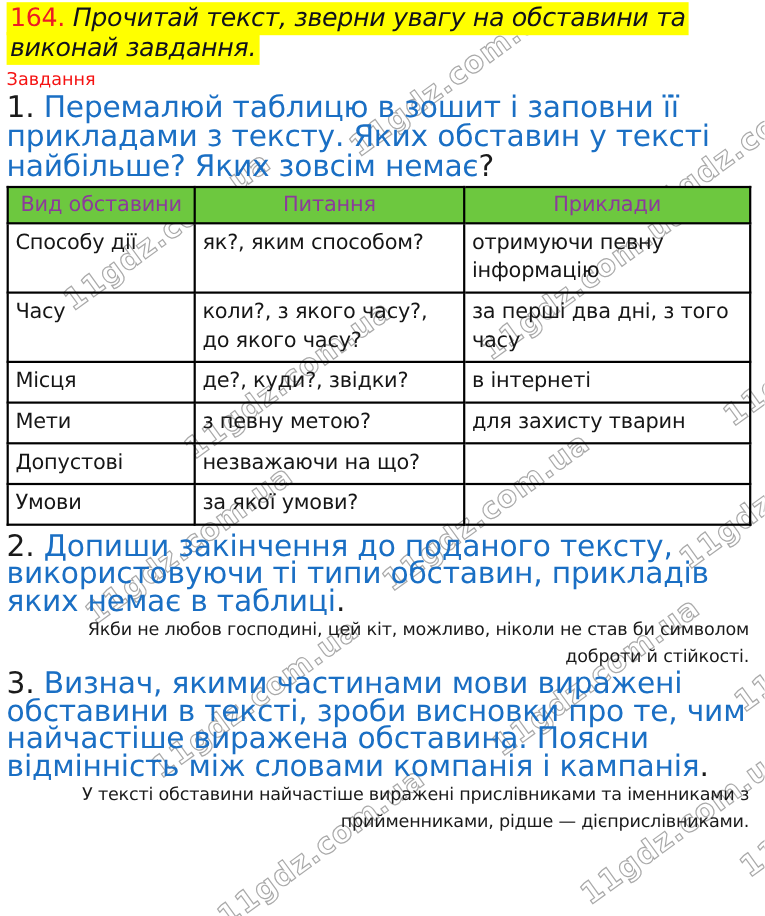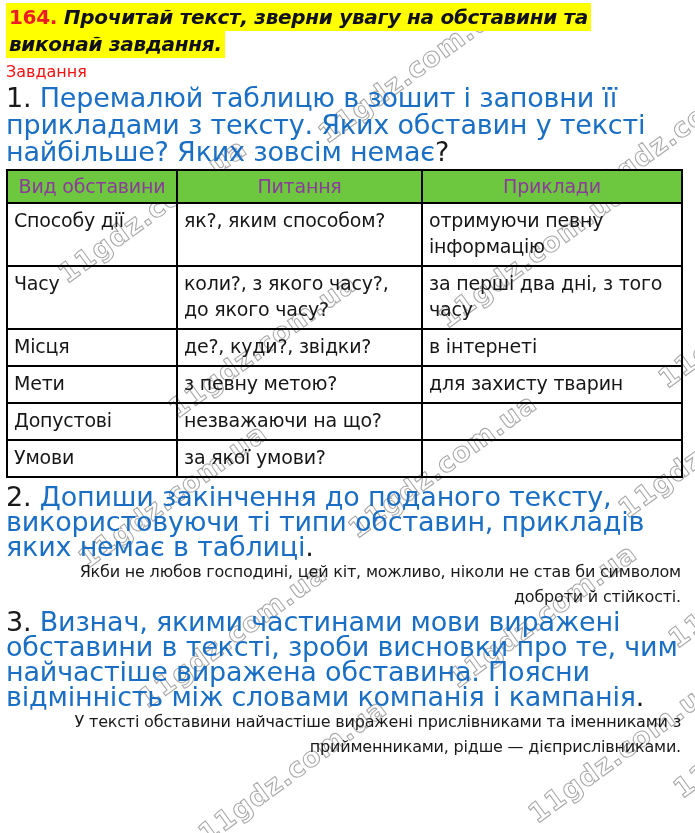--- a/index.html
+++ b/index.html
@@ -10,21 +10,21 @@
   }
   .wm-layer{position:absolute;inset:0;z-index:0;pointer-events:none;overflow:hidden;}
   .wm{
     position:absolute;font-size:27px;font-weight:700;letter-spacing:1px;
     color:rgba(255,255,255,0.05);
     -webkit-text-stroke:1.1px rgba(140,140,140,0.75);
     transform:rotate(-36deg);white-space:nowrap;
   }
   .page{position:relative;z-index:1;padding:4px 14px 0 6px;}
 
-  .head{font-size:20px;font-weight:700;font-style:italic;line-height:27px;
+  .head{font-size:23px;font-weight:400;font-style:italic;line-height:27px;
         margin:0;letter-spacing:-0.3px;color:#10101c;}
   .hl{background:#ffff00;padding:2px 3px;-webkit-box-decoration-break:clone;box-decoration-break:clone;}
   .num-red{color:#ed1c24;font-style:normal;}
   .label-red{color:#f51212;font-size:16px;line-height:24px;margin:2px 0 0;font-weight:400;}
 
   .task{font-size:27px;line-height:27px;margin:0;letter-spacing:-0.2px;color:#1a1a1a;}
   .task.lower{line-height:25px;}
   .blue{color:#1a6fc4;}
 
   table{border-collapse:collapse;width:675px;margin-top:4px;table-layout:fixed;}

